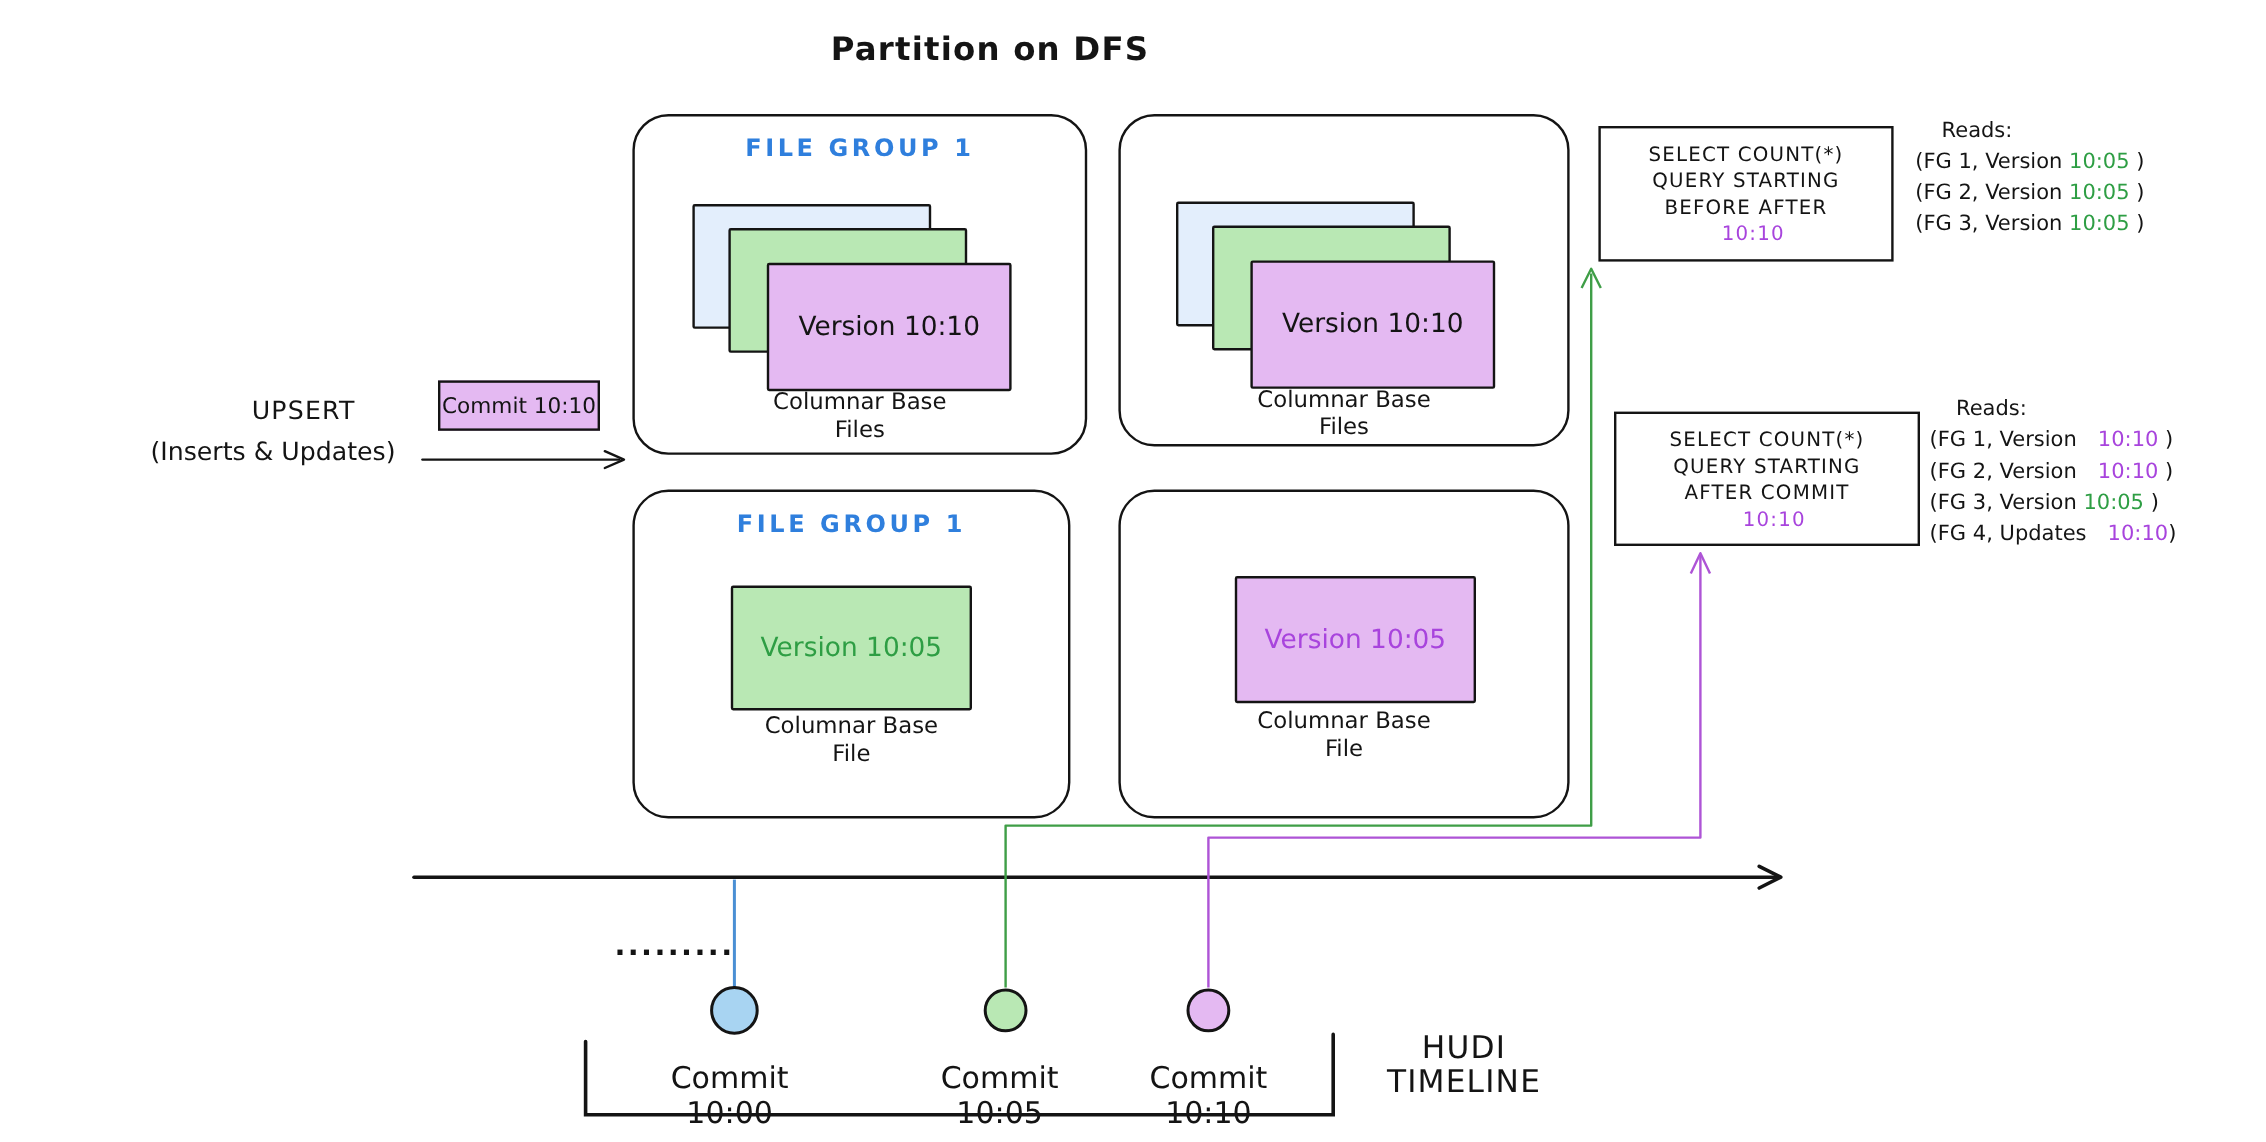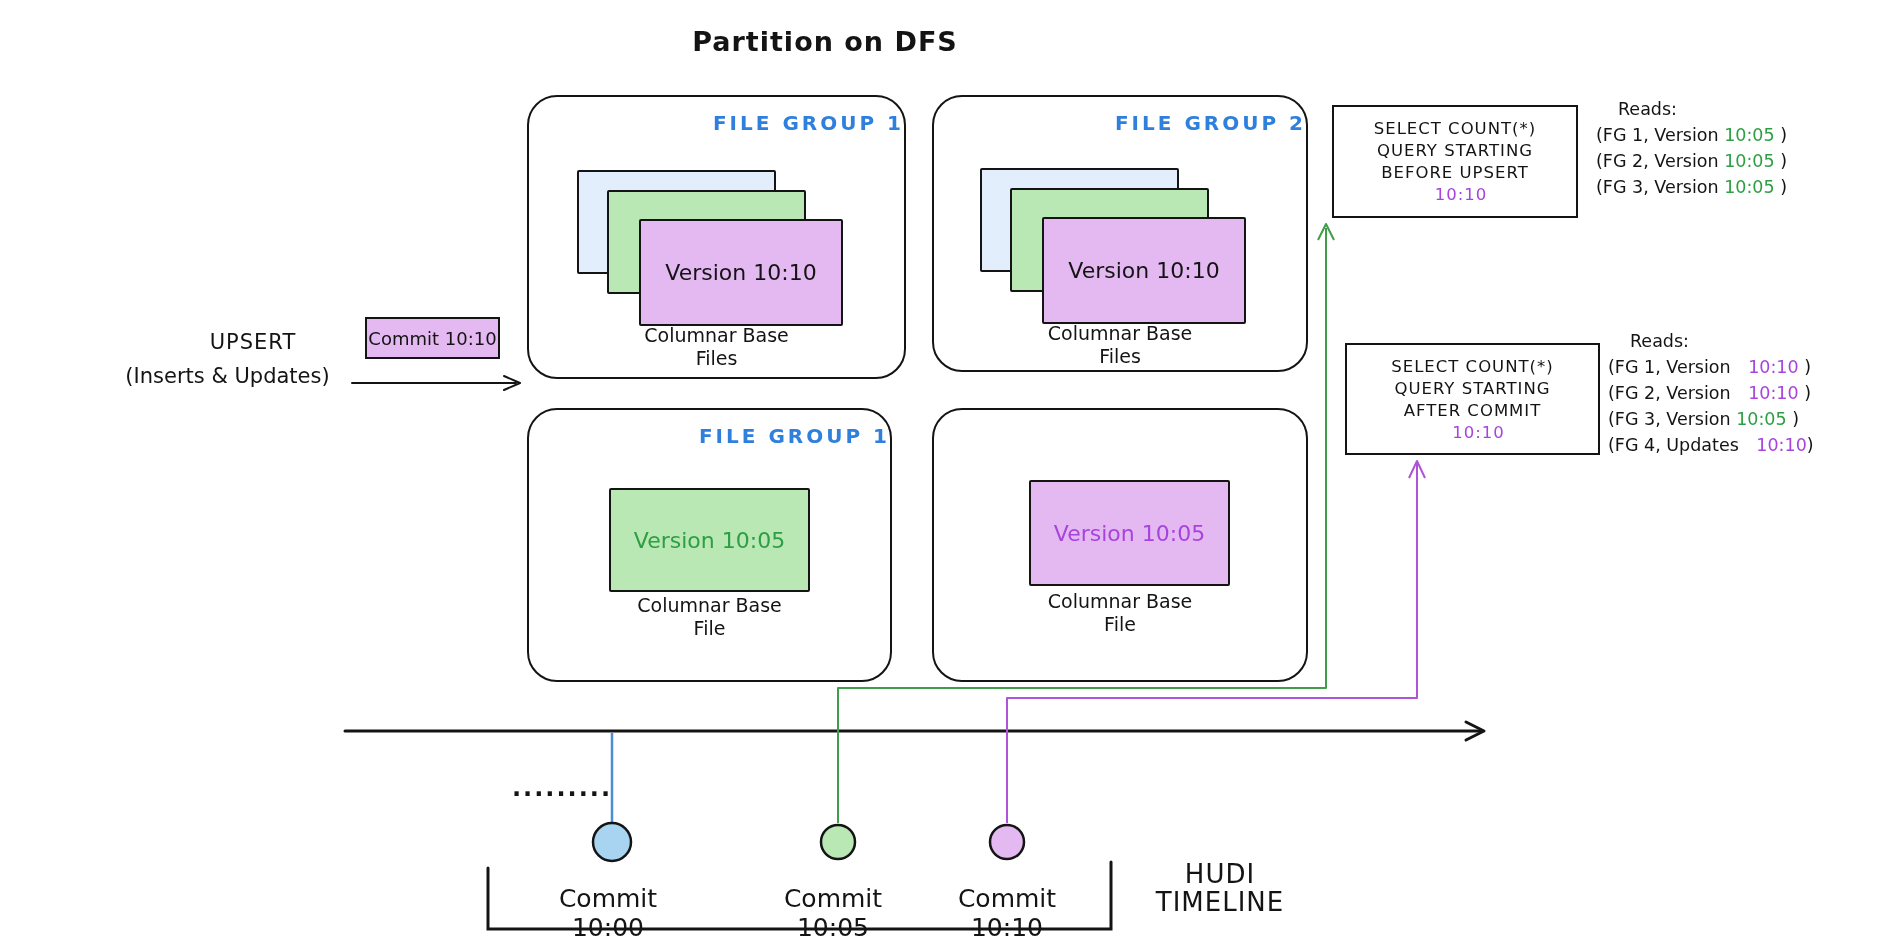--- a/index.html
+++ b/index.html
@@ -14,21 +14,21 @@
   svg .stem-blue{stroke:var(--line-blue);stroke-width:2.5;fill:none;}
   svg .stem-green{stroke:var(--line-green);stroke-width:2;fill:none;stroke-linejoin:round;}
   svg .stem-purple{stroke:var(--line-purple);stroke-width:2;fill:none;stroke-linejoin:round;}
   svg .dot-blue{fill:var(--dot-blue);stroke:var(--ink);stroke-width:2.5;}
   svg .dot-green{fill:var(--card-green);stroke:var(--ink);stroke-width:2.5;}
   svg .dot-purple{fill:var(--card-purple);stroke:var(--ink);stroke-width:2.5;}
 
   .title{left:660px;top:26px;width:330px;text-align:center;font-size:27px;font-weight:600;letter-spacing:1px;}
 
   .fg-box{border:2.5px solid var(--ink);border-radius:30px;background:#fff;}
-  .fg-title{position:absolute;left:0;top:14px;width:100%;text-align:right;
+  .fg-title{position:absolute;left:0;top:14px;width:100%;text-align:center;
     color:var(--blue-title);font-size:20px;font-weight:600;letter-spacing:3px;}
   .card{position:absolute;border:2.5px solid var(--ink);border-radius:2px;}
   .card.c-back{background:var(--card-blue);}
   .card.c-mid{background:var(--card-green);}
   .card.c-front{background:var(--card-purple);}
   .card.c-green{background:var(--card-green);}
   .card.c-purple{background:var(--card-purple);}
   .card .vlabel{position:absolute;left:0;top:0;width:100%;height:100%;
     display:flex;align-items:center;justify-content:center;font-size:22px;}
   .fg-caption{position:absolute;left:0;width:100%;text-align:center;font-size:19px;line-height:23px;}
@@ -86,21 +86,20 @@
     <div class="card c-front" style="left:110px;top:122px;width:200px;height:103px">
       <span class="vlabel">Version 10:10</span>
     </div>
     <div class="fg-caption" style="top:227px">
       <div>Columnar Base</div>
       <div>Files</div>
     </div>
   </div>
 
   <div class="abs fg-box" style="left:932px;top:95px;width:372px;height:273px">
-    <div class="fg-title">FILE GROUP 2</div>
     <div class="card c-back" style="left:46px;top:71px;width:195px;height:100px"></div>
     <div class="card c-mid" style="left:76px;top:91px;width:195px;height:100px"></div>
     <div class="card c-front" style="left:108px;top:120px;width:200px;height:103px">
       <span class="vlabel">Version 10:10</span>
     </div>
     <div class="fg-caption" style="top:225px">
       <div>Columnar Base</div>
       <div>Files</div>
     </div>
   </div>
@@ -127,21 +126,21 @@
   </div>
 
   <div class="abs upsert-1">UPSERT</div>
   <div class="abs upsert-2">(Inserts &amp; Updates)</div>
 
   <div class="abs commit-badge">Commit 10:10</div>
 
   <div class="abs query-box" style="left:1332px;top:105px;width:246px;height:113px">
     <div>SELECT COUNT(*)</div>
     <div>QUERY STARTING</div>
-    <div>BEFORE UPSERT</div>
+    <div>BEFORE AFTER</div>
     <div class="c-purple">10:10</div>
   </div>
 
   <div class="abs query-box" style="left:1345px;top:343px;width:255px;height:112px">
     <div>SELECT COUNT(*)</div>
     <div>QUERY STARTING</div>
     <div>AFTER COMMIT</div>
     <div class="c-purple">10:10</div>
   </div>
 

